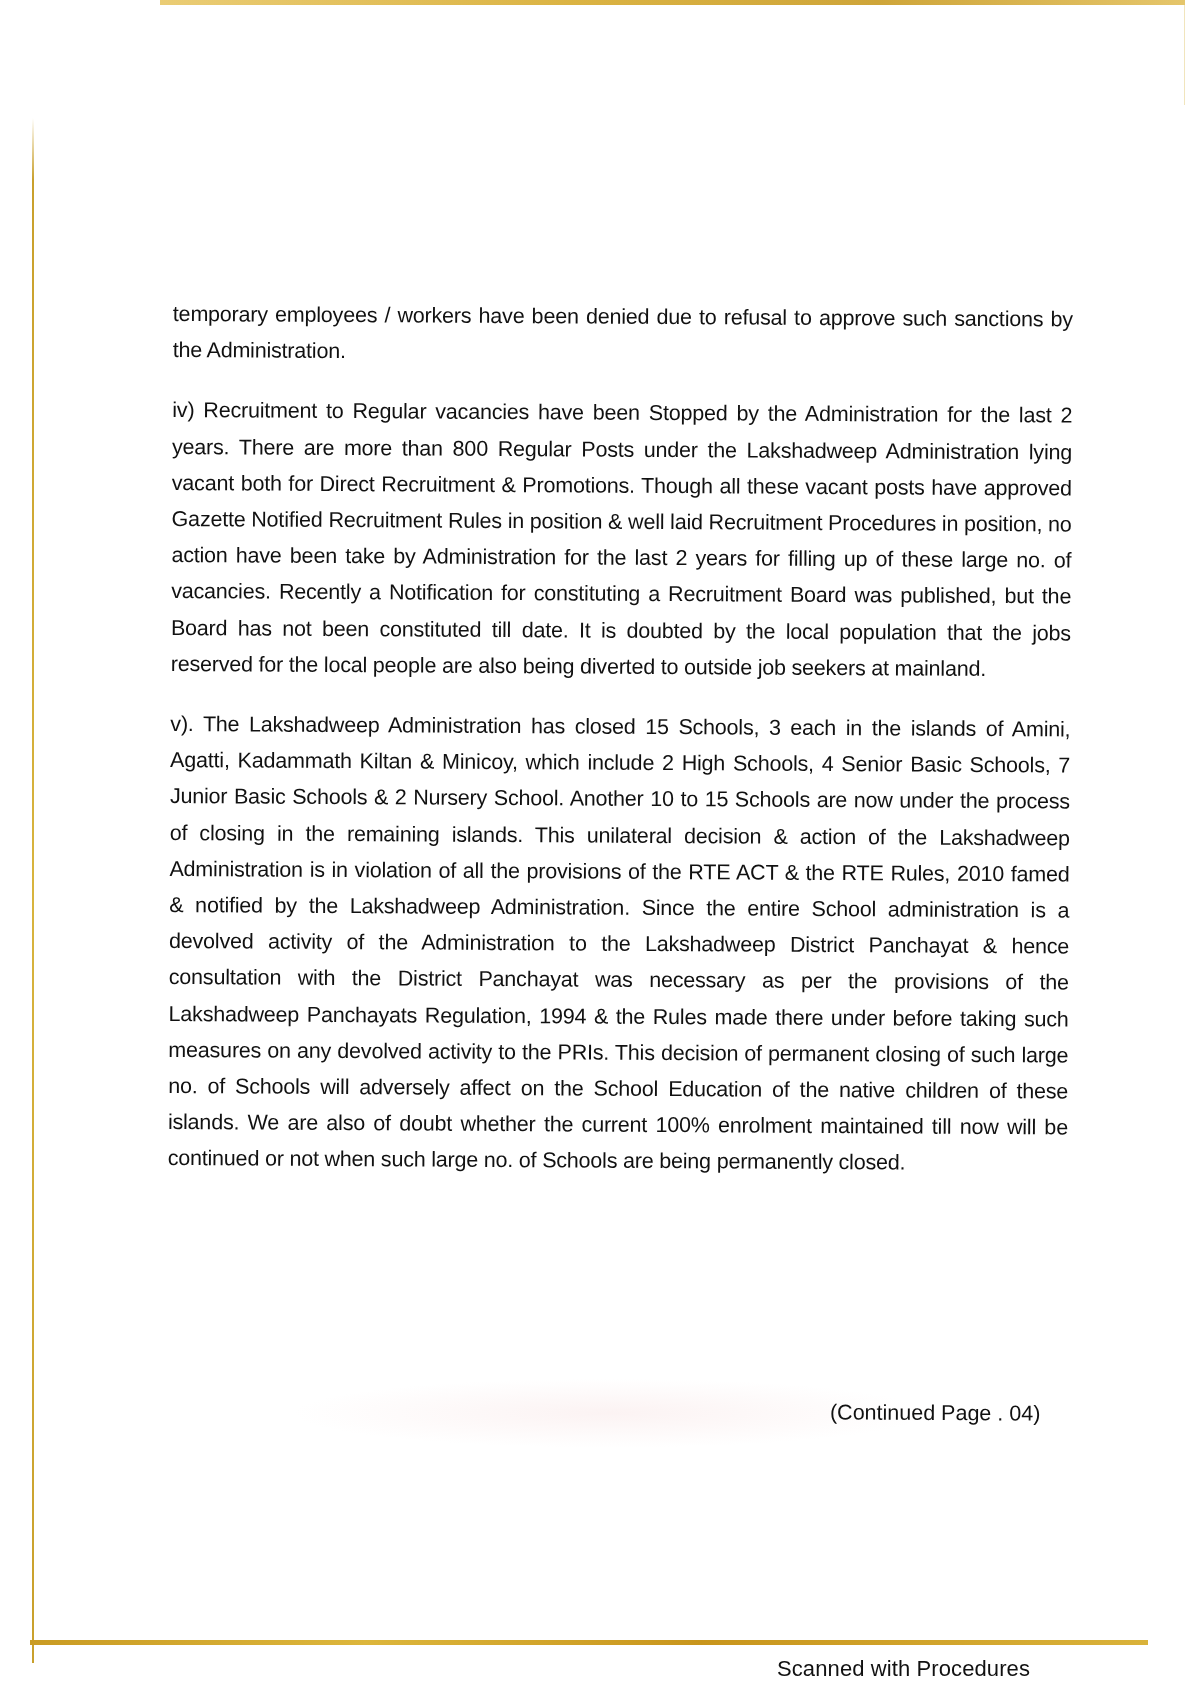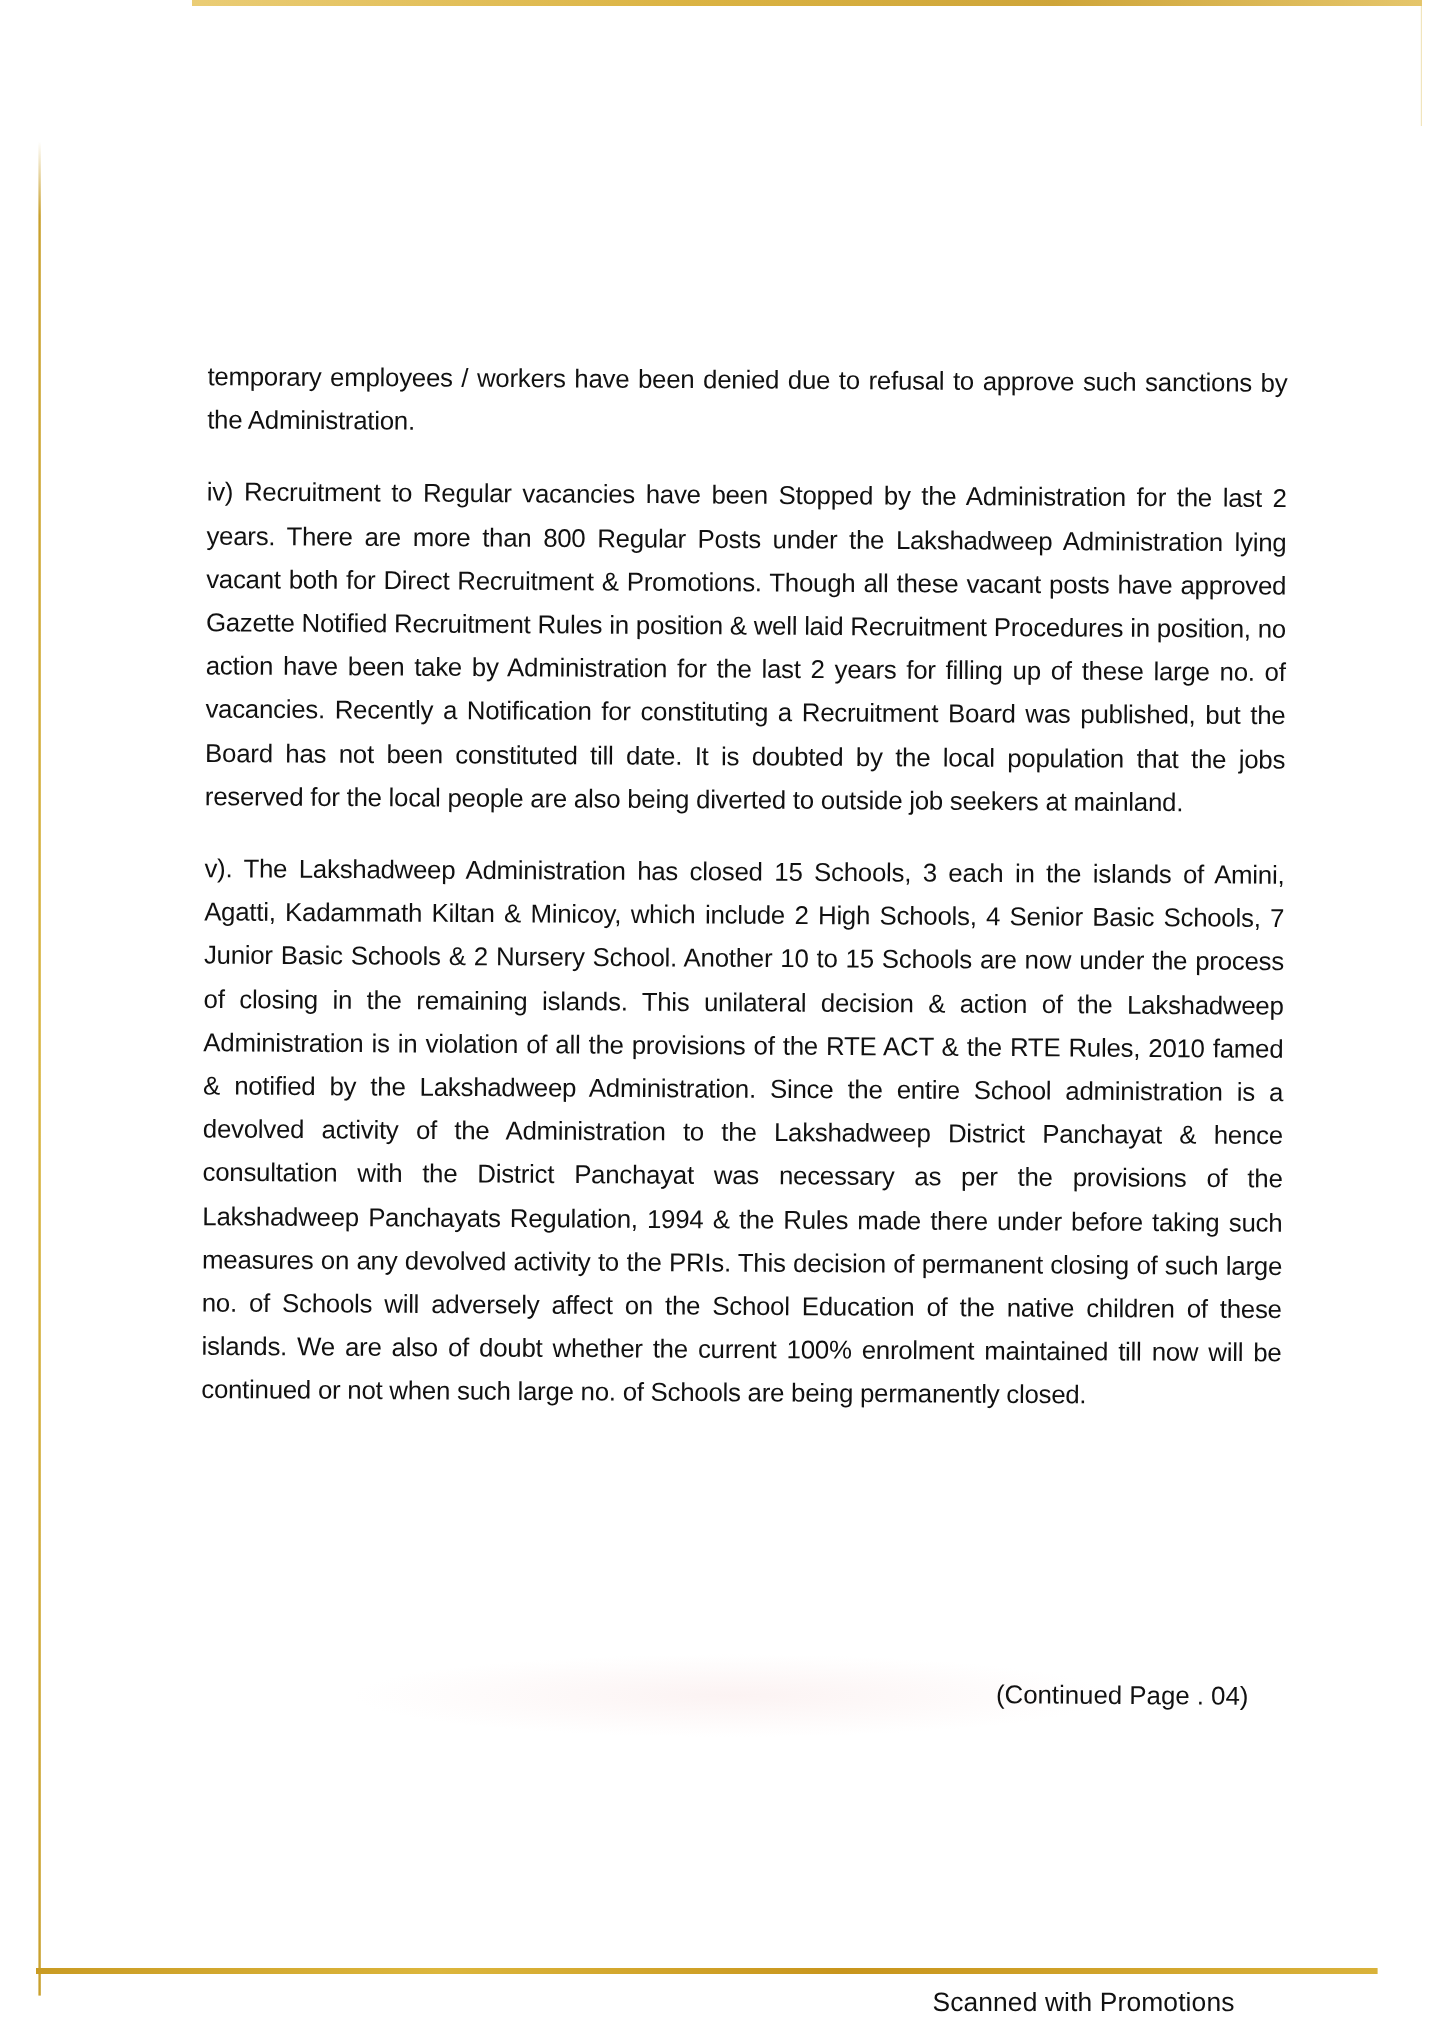--- a/index.html
+++ b/index.html
@@ -101,13 +101,13 @@
   <p class="para">iv) Recruitment to Regular vacancies have been Stopped by the Administration for the last 2 years. There are more than 800 Regular Posts under the Lakshadweep Administration lying vacant both for Direct Recruitment &amp; Promotions. Though all these vacant posts have approved Gazette Notified Recruitment Rules in position &amp; well laid Recruitment Procedures in position, no action have been take by Administration for the last 2 years for filling up of these large no. of vacancies. Recently a Notification for constituting a Recruitment Board was published, but the Board has not been constituted till date. It is doubted by the local population that the jobs reserved for the local people are also being diverted to outside job seekers at mainland.</p>
   <p class="para">v). The Lakshadweep Administration has closed 15 Schools, 3 each in the islands of Amini, Agatti, Kadammath Kiltan &amp; Minicoy, which include 2 High Schools, 4 Senior Basic Schools, 7 Junior Basic Schools &amp; 2 Nursery School. Another 10 to 15 Schools are now under the process of closing in the remaining islands. This unilateral decision &amp; action of the Lakshadweep Administration is in violation of all the provisions of the RTE ACT &amp; the RTE Rules, 2010 famed &amp; notified by the Lakshadweep Administration. Since the entire School administration is a devolved activity of the Administration to the Lakshadweep District Panchayat &amp; hence consultation with the District Panchayat was necessary as per the provisions of the Lakshadweep Panchayats Regulation, 1994 &amp; the Rules made there under before taking such measures on any devolved activity to the PRIs. This decision of permanent closing of such large no. of Schools will adversely affect on the School Education of the native children of these islands. We are also of  doubt whether the current 100% enrolment maintained till now will be continued or not when such large no. of Schools are being permanently closed.</p>
 </div>
 
 <div class="faint-mark"></div>
 
 <div class="continued">(Continued Page . 04)</div>
 
 <div class="scan-edge-bottom"></div>
 
-<div class="watermark">Scanned with Promotions</div>
+<div class="watermark">Scanned with Procedures</div>
 
 </body></html>

